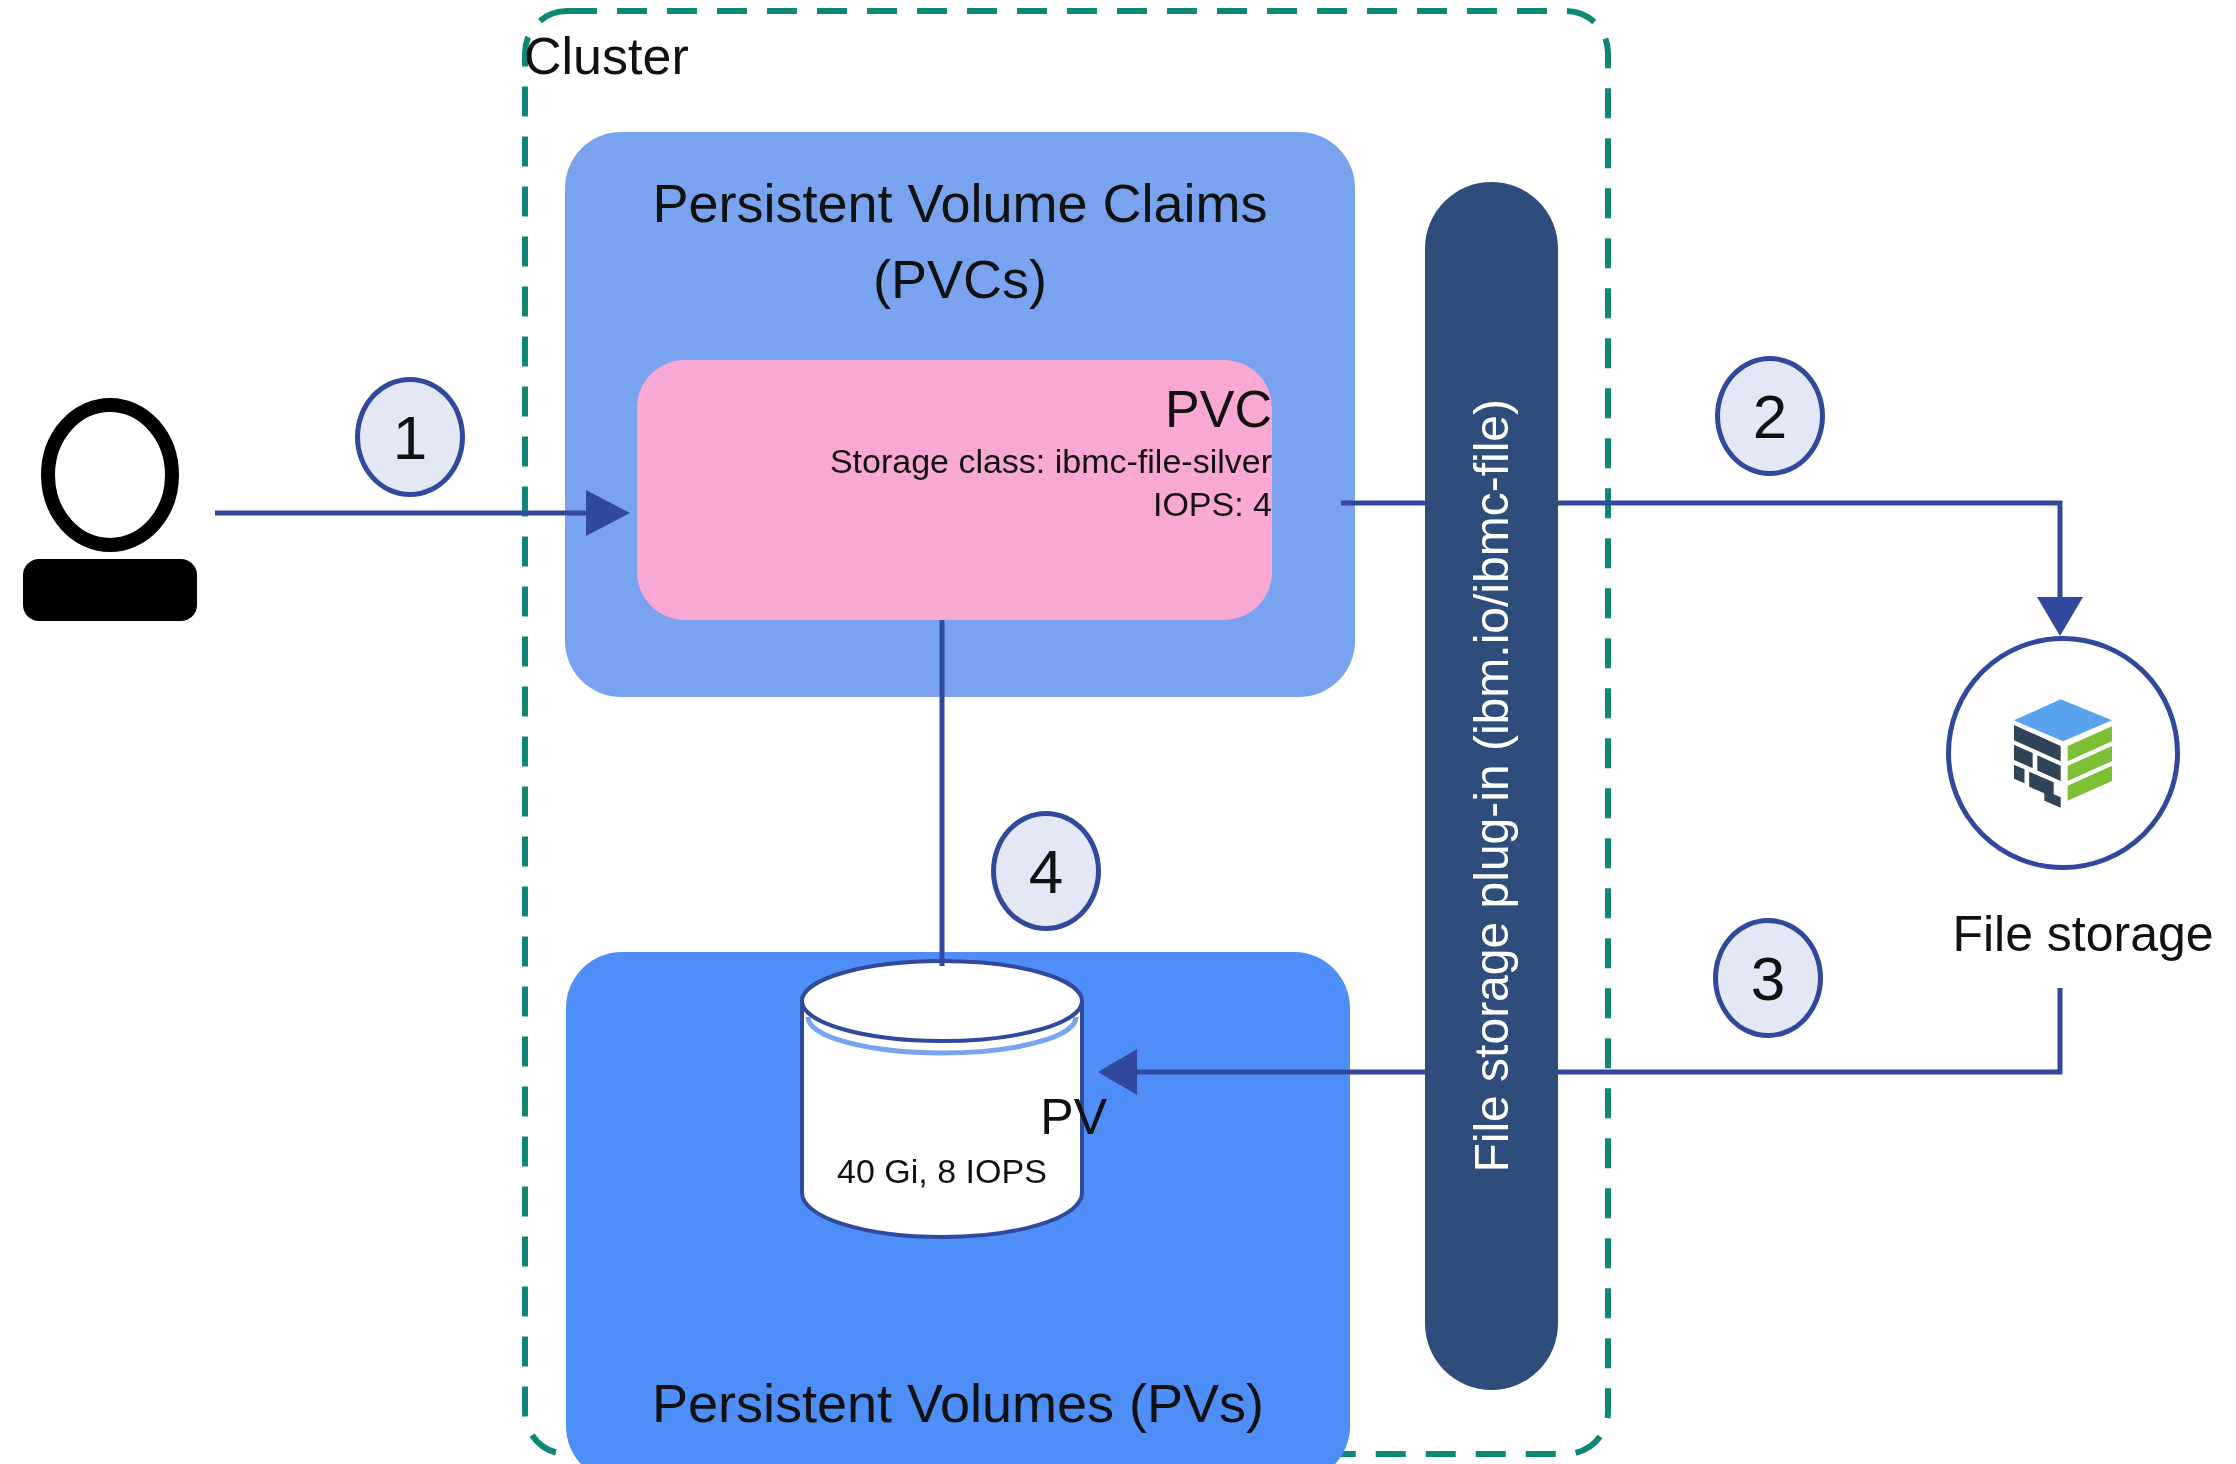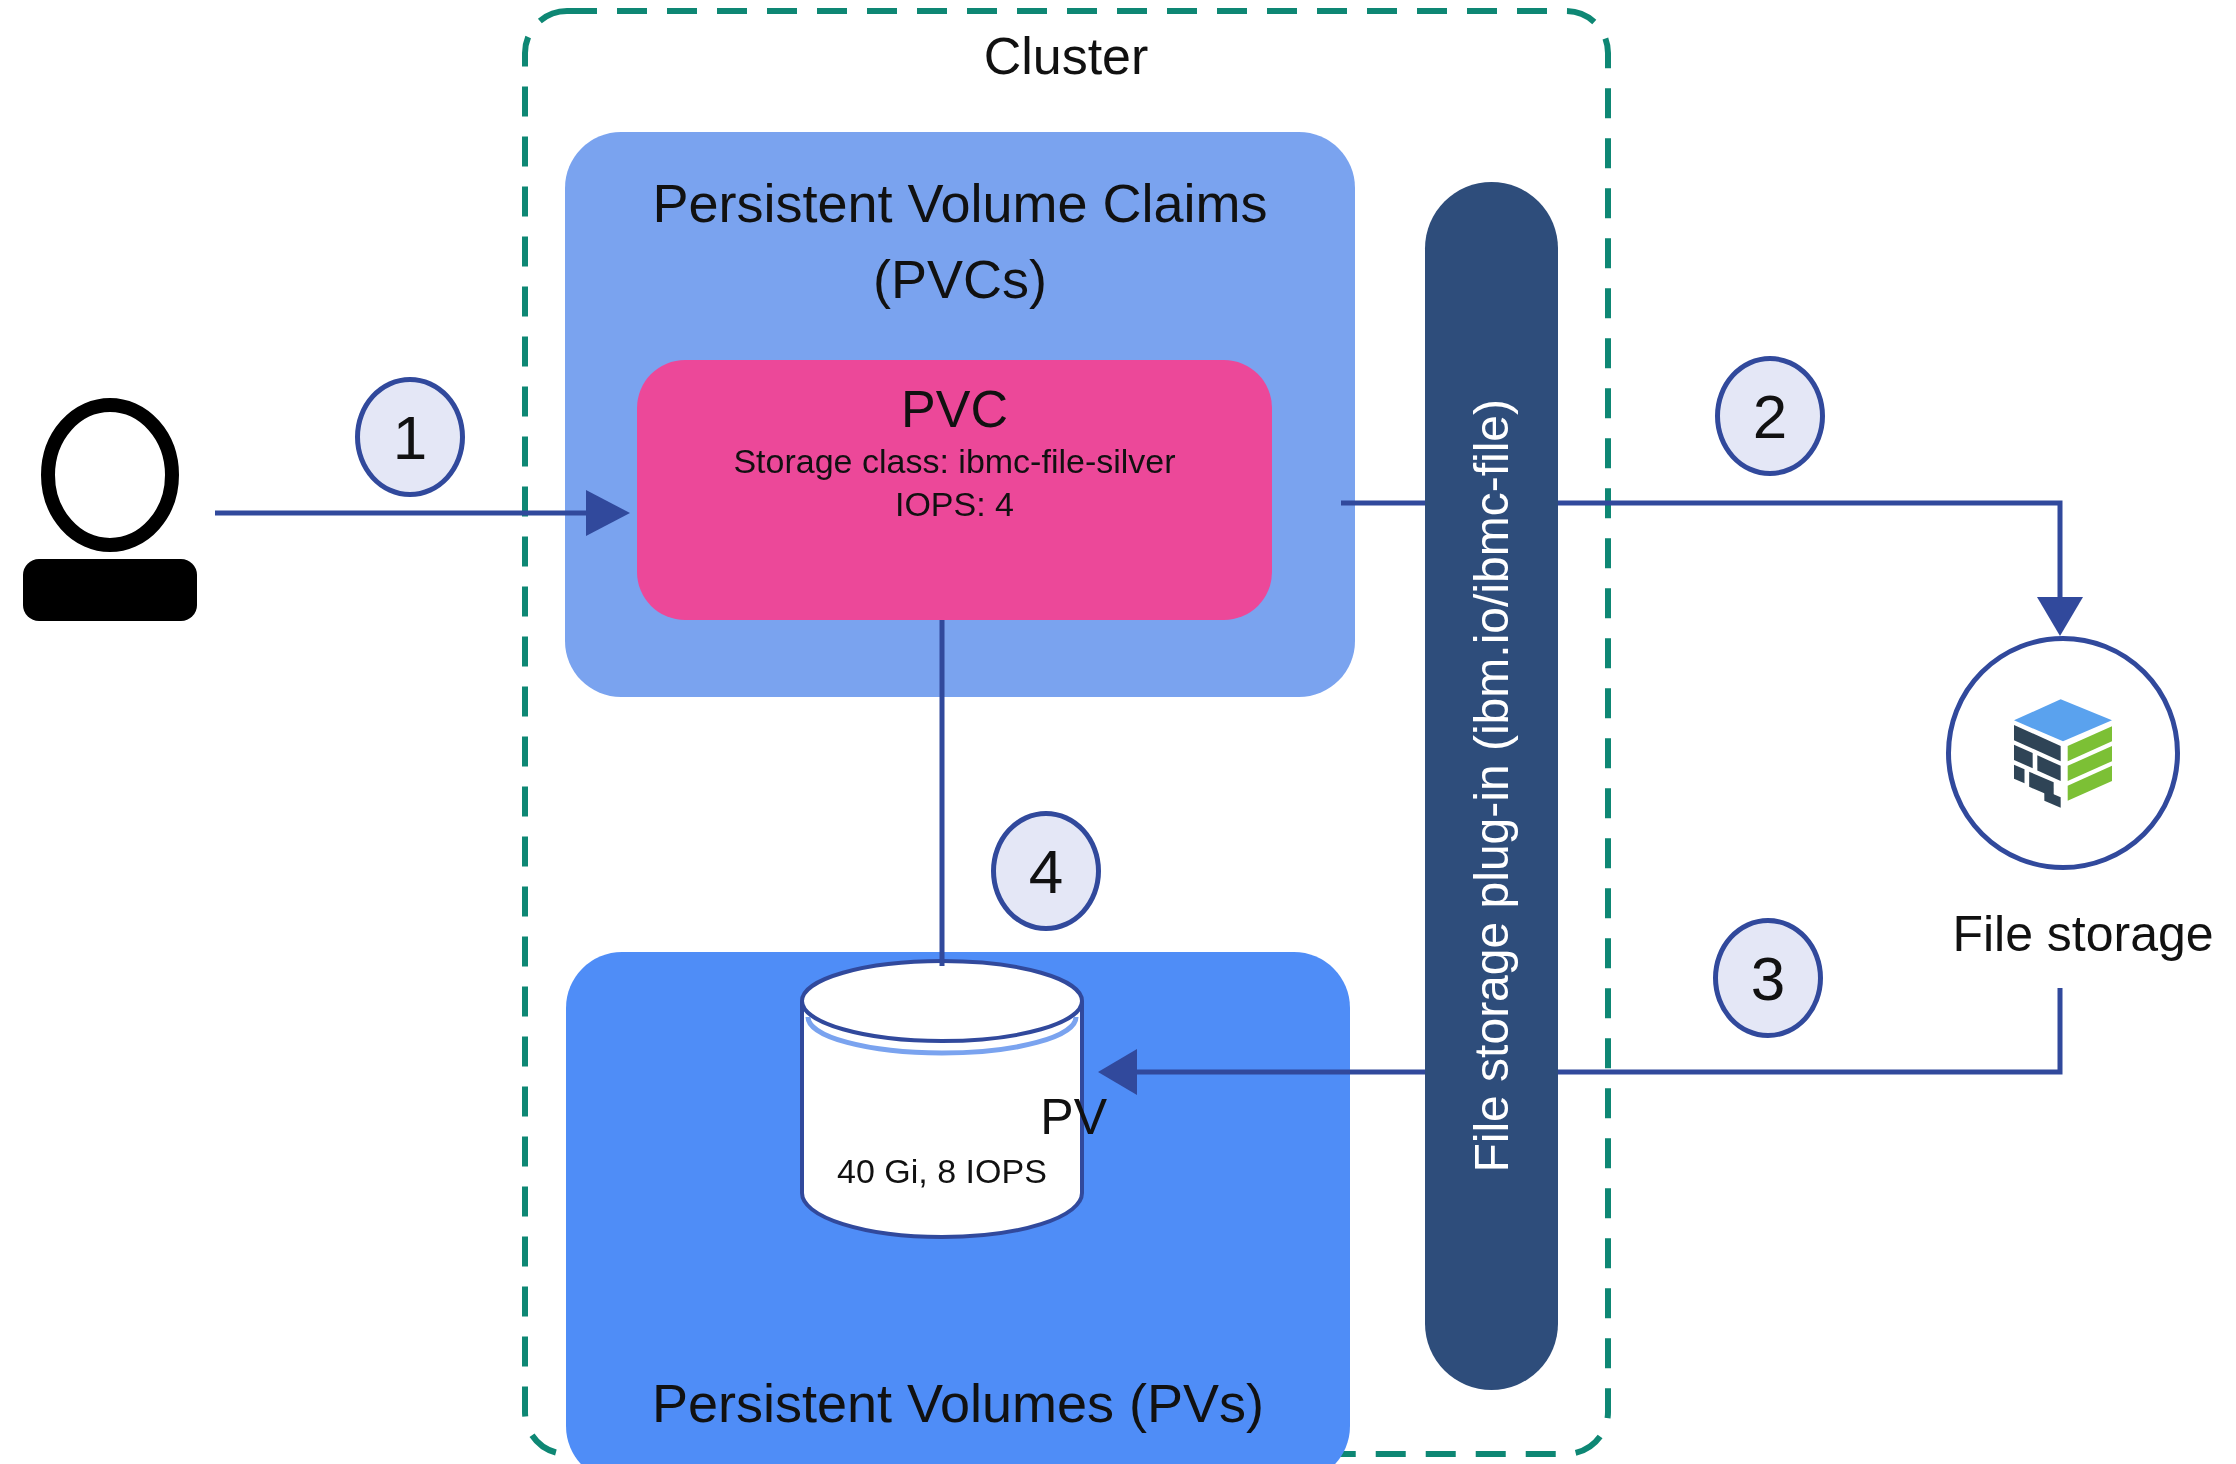--- a/index.html
+++ b/index.html
@@ -12,31 +12,31 @@
     --text:#111111;
   }
   *{margin:0;padding:0;box-sizing:border-box;}
   html,body{width:2236px;height:1464px;background:#ffffff;overflow:hidden;
     font-family:"Liberation Sans", sans-serif;color:var(--text);}
   .abs{position:absolute;}
   #canvas{position:relative;width:2236px;height:1464px;background:#ffffff;}
 
   
   #cluster-border{left:0;top:0;width:2236px;height:1464px;z-index:1;}
-  #cluster-label{left:524px;top:26px;width:1084px;text-align:center;
+  #cluster-label{left:524px;top:26px;width:1084px;text-align:left;
     font-size:52px;z-index:2;}
 
   
   #pvc-box{left:565px;top:132px;width:790px;height:565px;border-radius:56px;
     background:var(--blue-light);z-index:2;}
   #pvc-title{padding-top:34px;text-align:center;font-size:54px;line-height:1.4;}
 
   
   #pvc-card{left:637px;top:360px;width:635px;height:260px;border-radius:48px;
-    background:#ec4899;z-index:3;text-align:center;padding-top:20px;}
+    background:#f9a8d4;z-index:3;text-align:right;padding-top:20px;}
   #pvc-card-title{font-size:52px;line-height:1.15;}
   .pvc-card-line{font-size:34px;line-height:1.26;}
 
   
   #pv-box{left:566px;top:952px;width:784px;height:530px;border-radius:56px;
     background:var(--blue-bright);z-index:2;}
   #pv-title{position:absolute;left:0;bottom:48px;width:100%;text-align:center;
     font-size:54px;}
 
   

